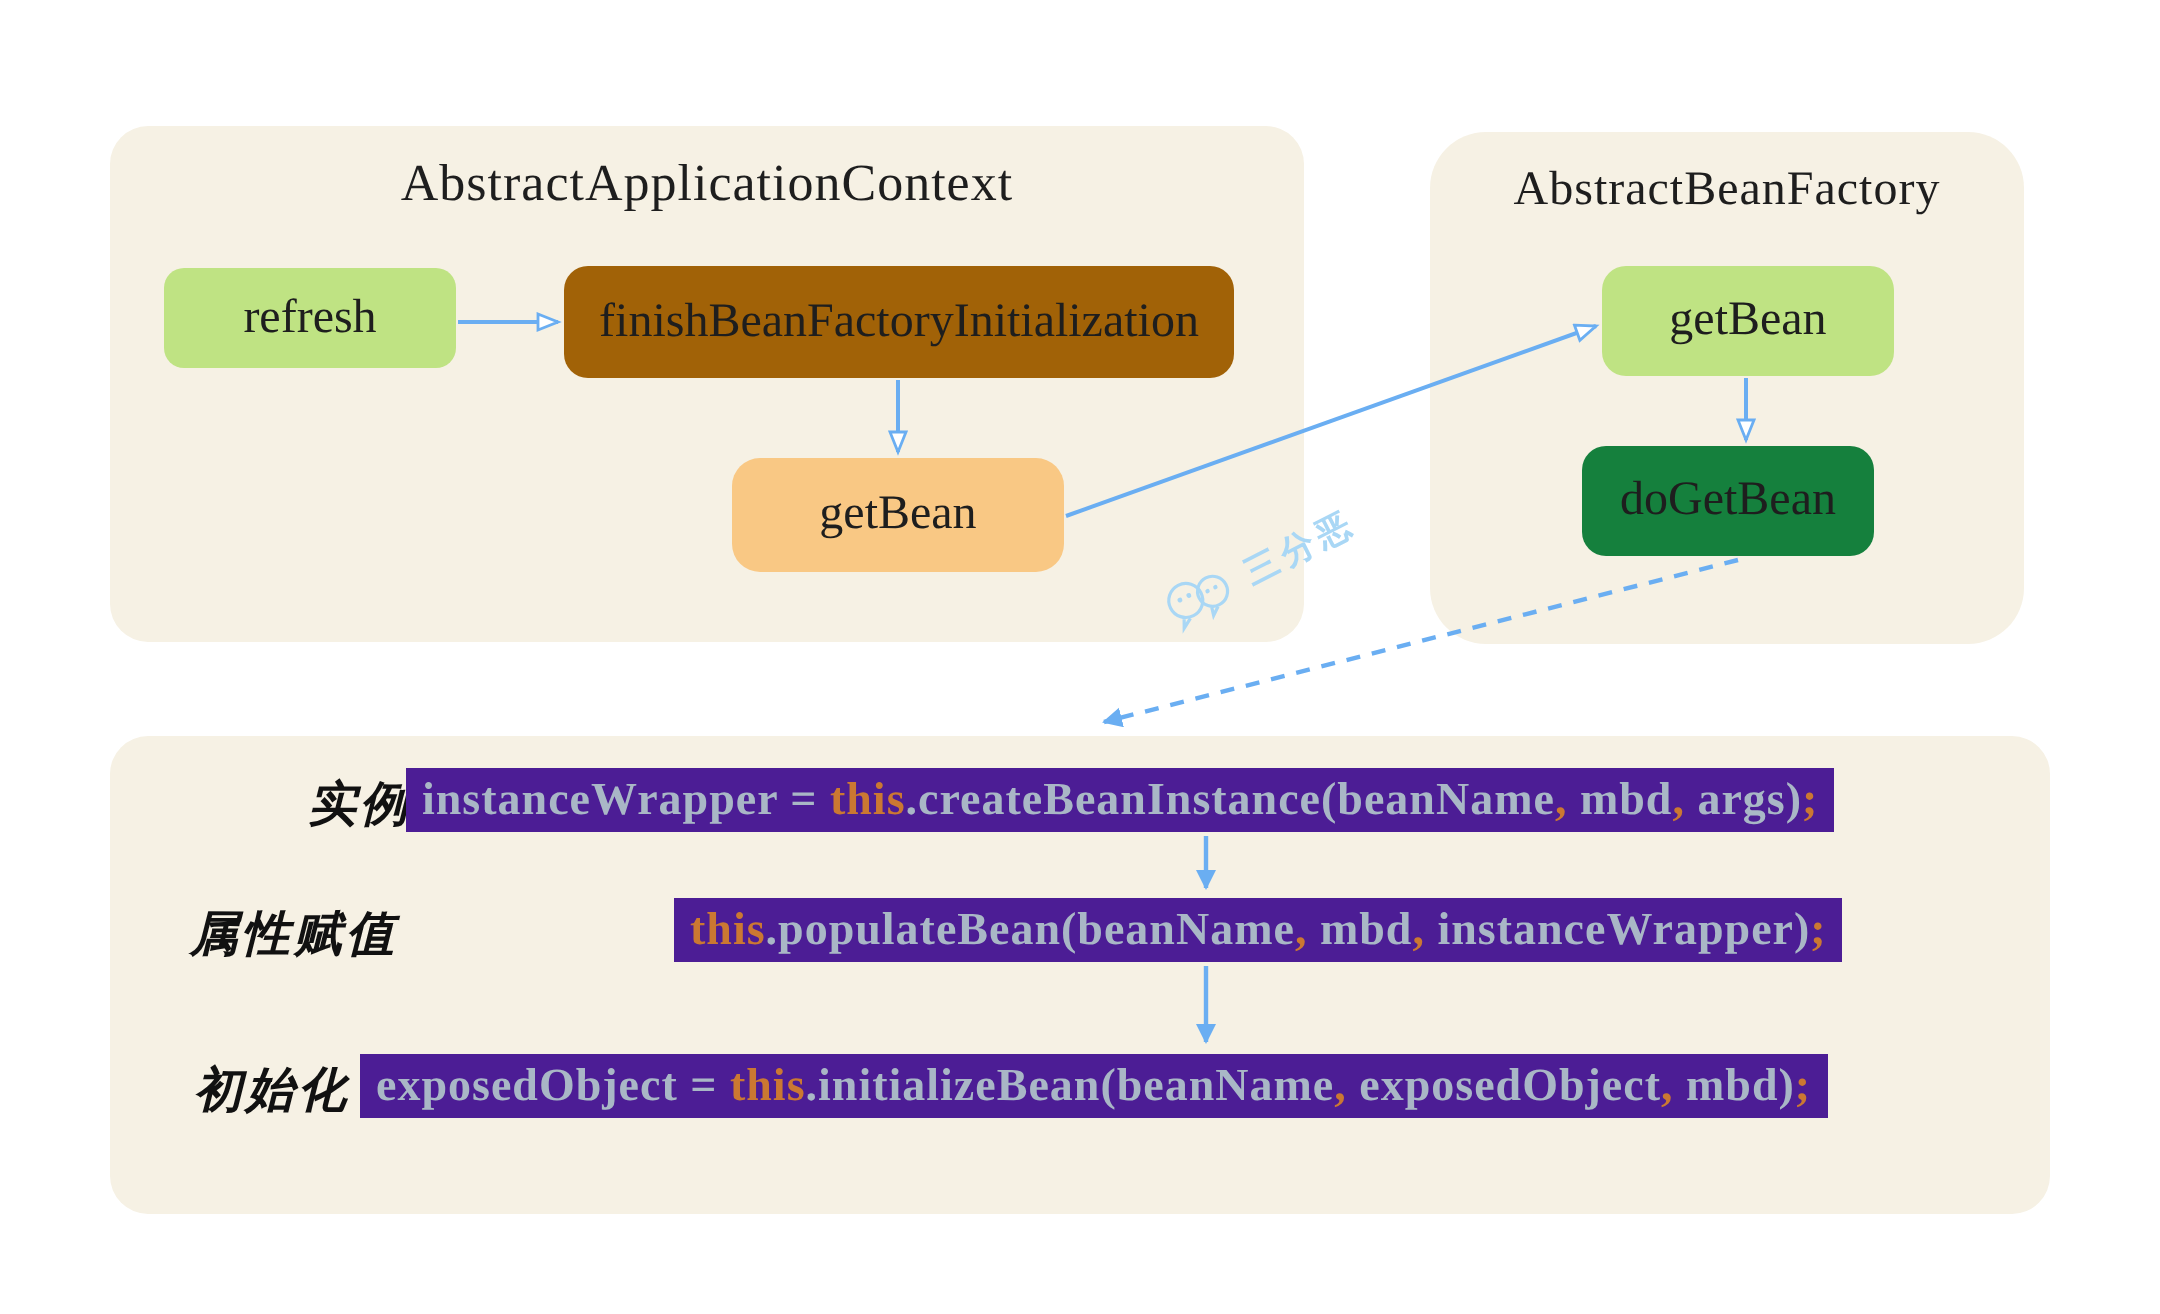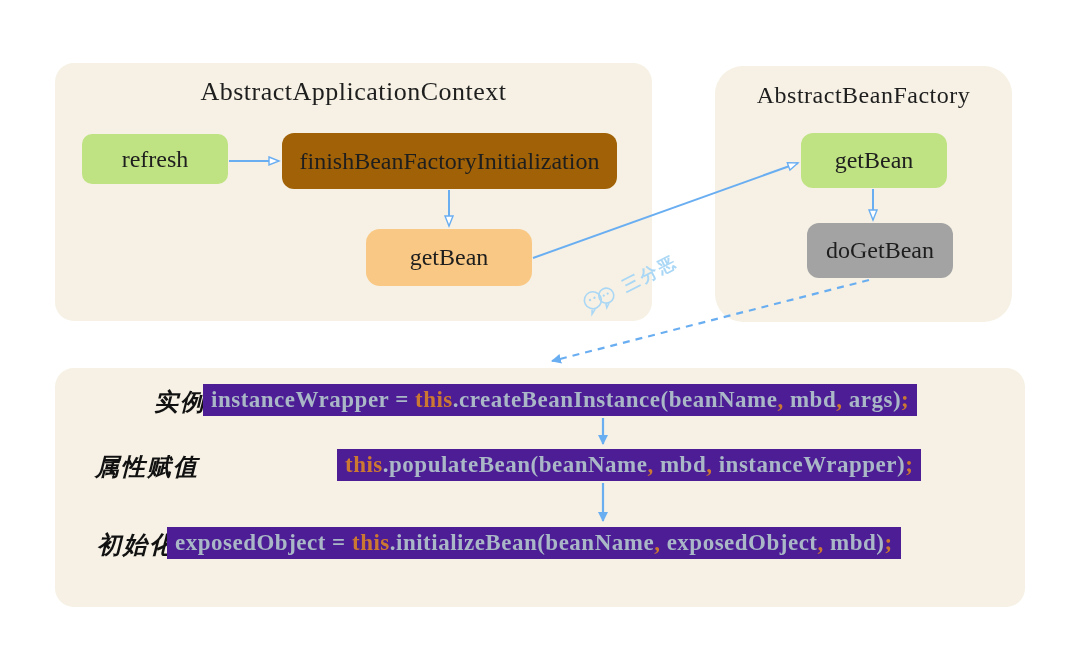--- a/index.html
+++ b/index.html
@@ -15,37 +15,37 @@
     font-size:26px;letter-spacing:.5px;}
   .panel-app .panel-title{top:14px;}
   .panel-factory .panel-title{top:16px;font-size:24px;text-align:center;}
 
   .node{position:absolute;display:flex;align-items:center;justify-content:center;
     font-size:24px;color:#1e1e1e;border-radius:12px;}
   .node-refresh{left:27px;top:71px;width:146px;height:50px;background:#bfe383;border-radius:10px;}
   .node-finish{left:227px;top:70px;width:335px;height:56px;background:#a16207;}
   .node-getbean-ctx{left:311px;top:166px;width:166px;height:57px;background:#f9c884;border-radius:14px;}
   .node-getbean-bf{left:86px;top:67px;width:146px;height:55px;background:#bfe383;}
-  .node-dogetbean{left:92px;top:157px;width:146px;height:55px;background:#a3a3a3;}
+  .node-dogetbean{left:76px;top:157px;width:146px;height:55px;background:#15803d;}
 
   .arrows{position:absolute;left:0;top:0;width:1080px;height:657px;pointer-events:none;}
 
   .row-label{position:absolute;font-size:24px;font-weight:600;color:#111;
     letter-spacing:2px;font-style:italic;}
   .lbl-1{left:99px;top:18px;}
   .lbl-2{left:40px;top:83px;}
   .lbl-3{left:42px;top:161px;}
 
   .code-box{position:absolute;background:#4c1d95;color:#a9b7c6;
     font-family:Liberation Serif, serif;
     font-size:23px;font-weight:bold;letter-spacing:.5px;
     padding:3px 8px;white-space:nowrap;}
   .code-1{left:148px;top:16px;}
   .code-2{left:244px;top:81px;margin-left:38px;}
-  .code-3{left:112px;top:159px;}
+  .code-3{left:125px;top:159px;}
   .tok-kw{color:#cb7832;}
   .tok-plain{color:#a9b7c6;}
 
   .watermark{position:absolute;left:584px;top:293px;display:flex;align-items:center;
     gap:4px;color:#a9d7f5;transform:rotate(-27deg);transform-origin:left center;}
   .watermark-text{font-size:17px;font-weight:600;letter-spacing:3px;}
 </style>
 </head>
 <body>
 

